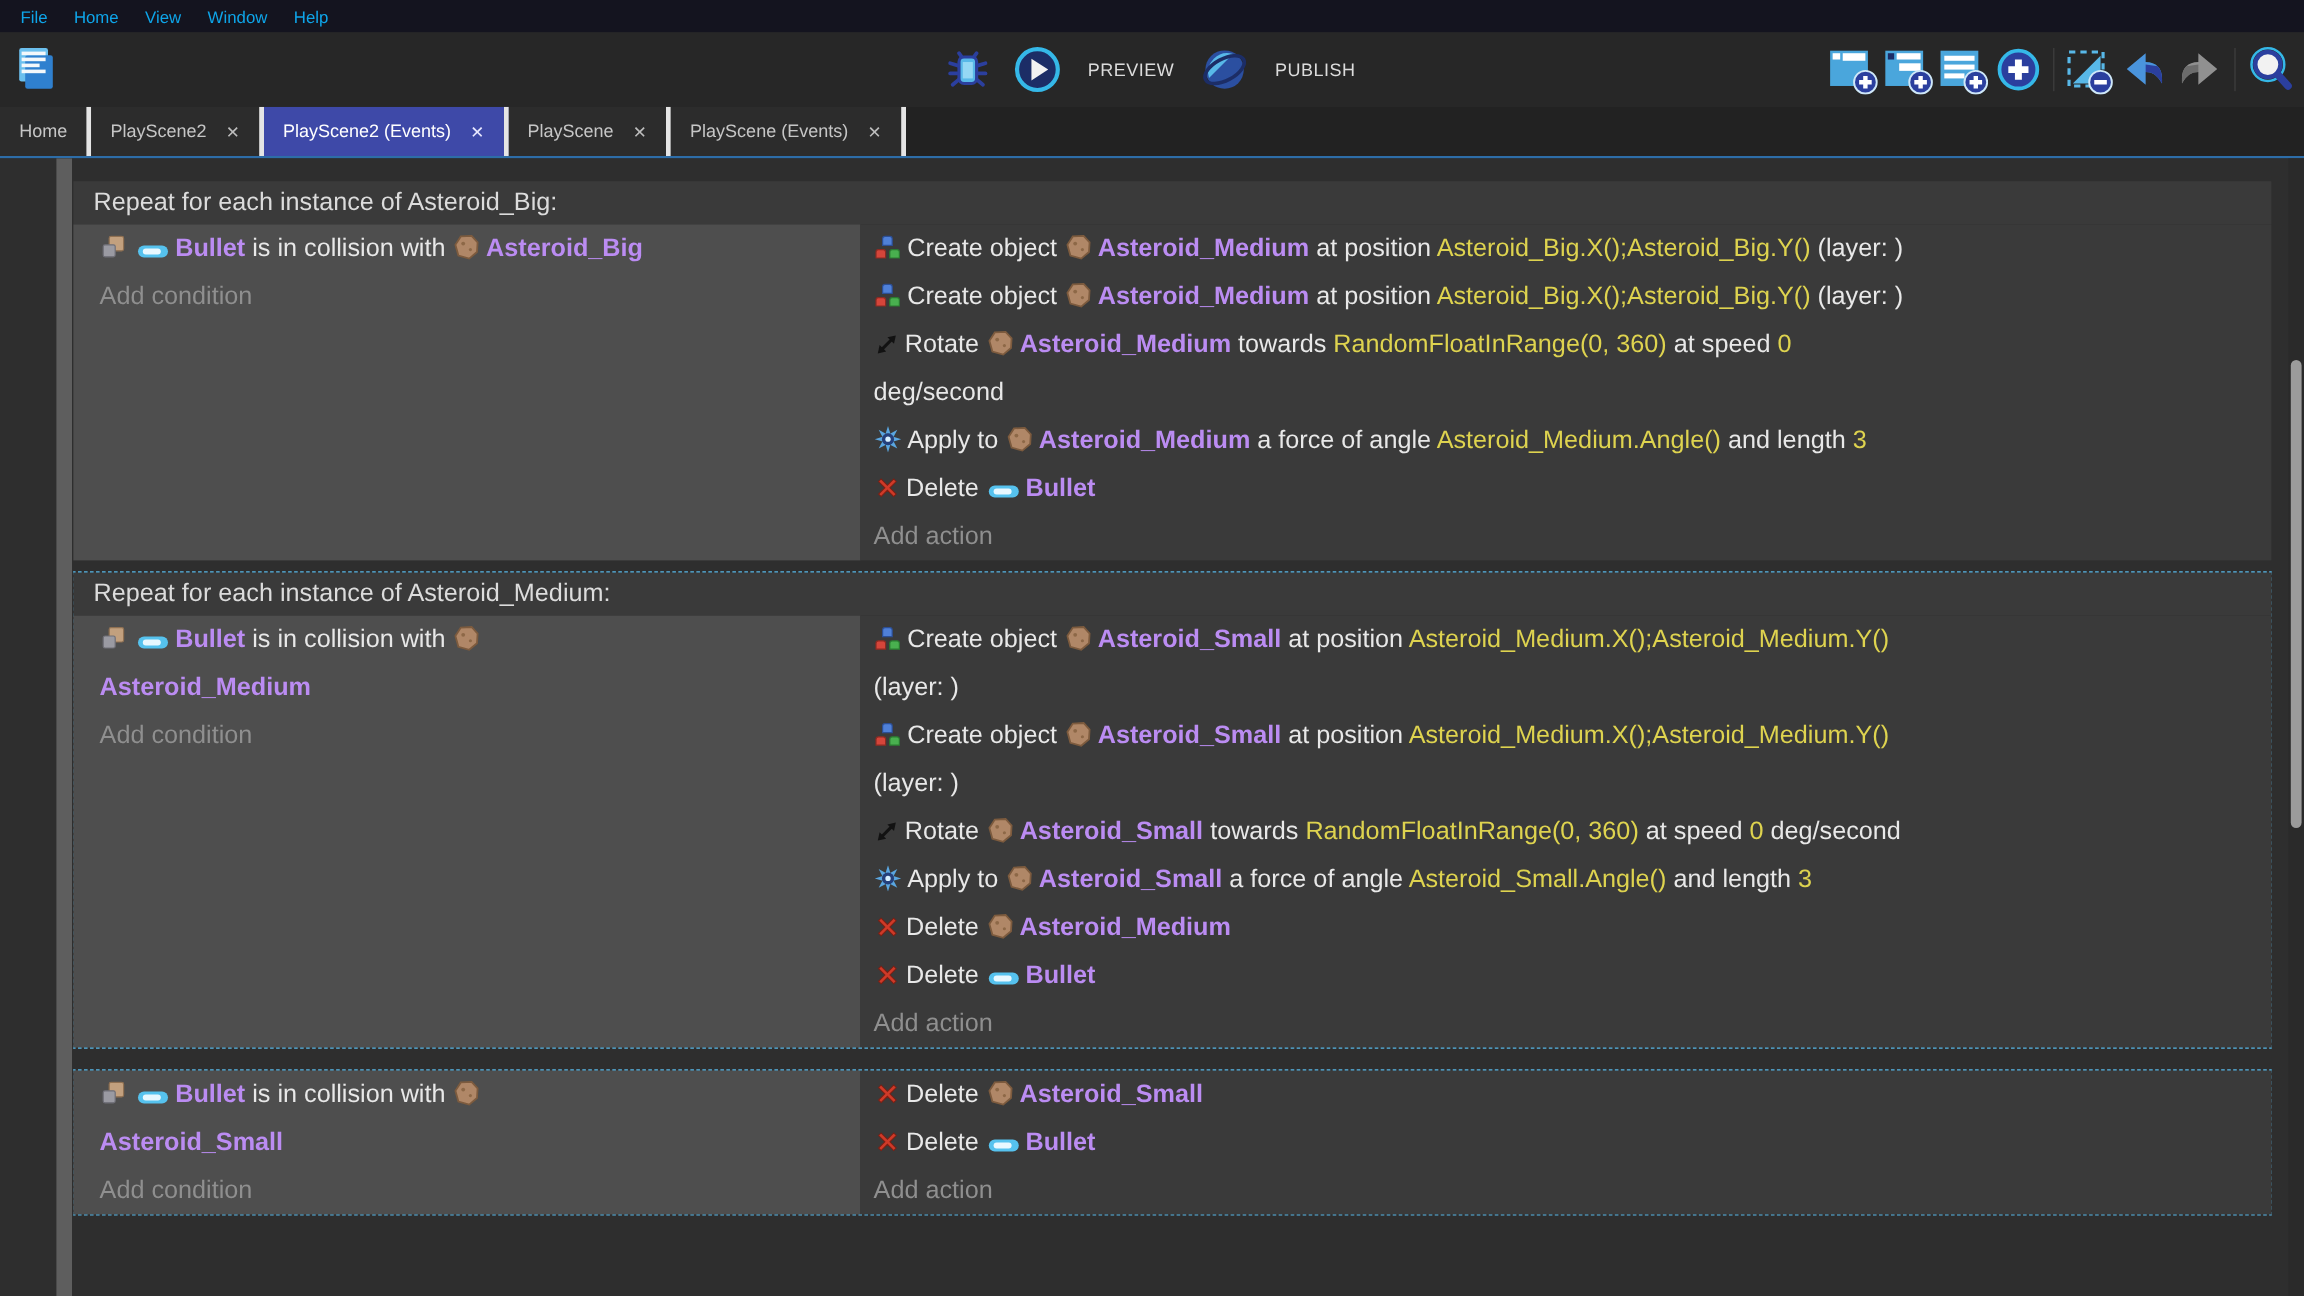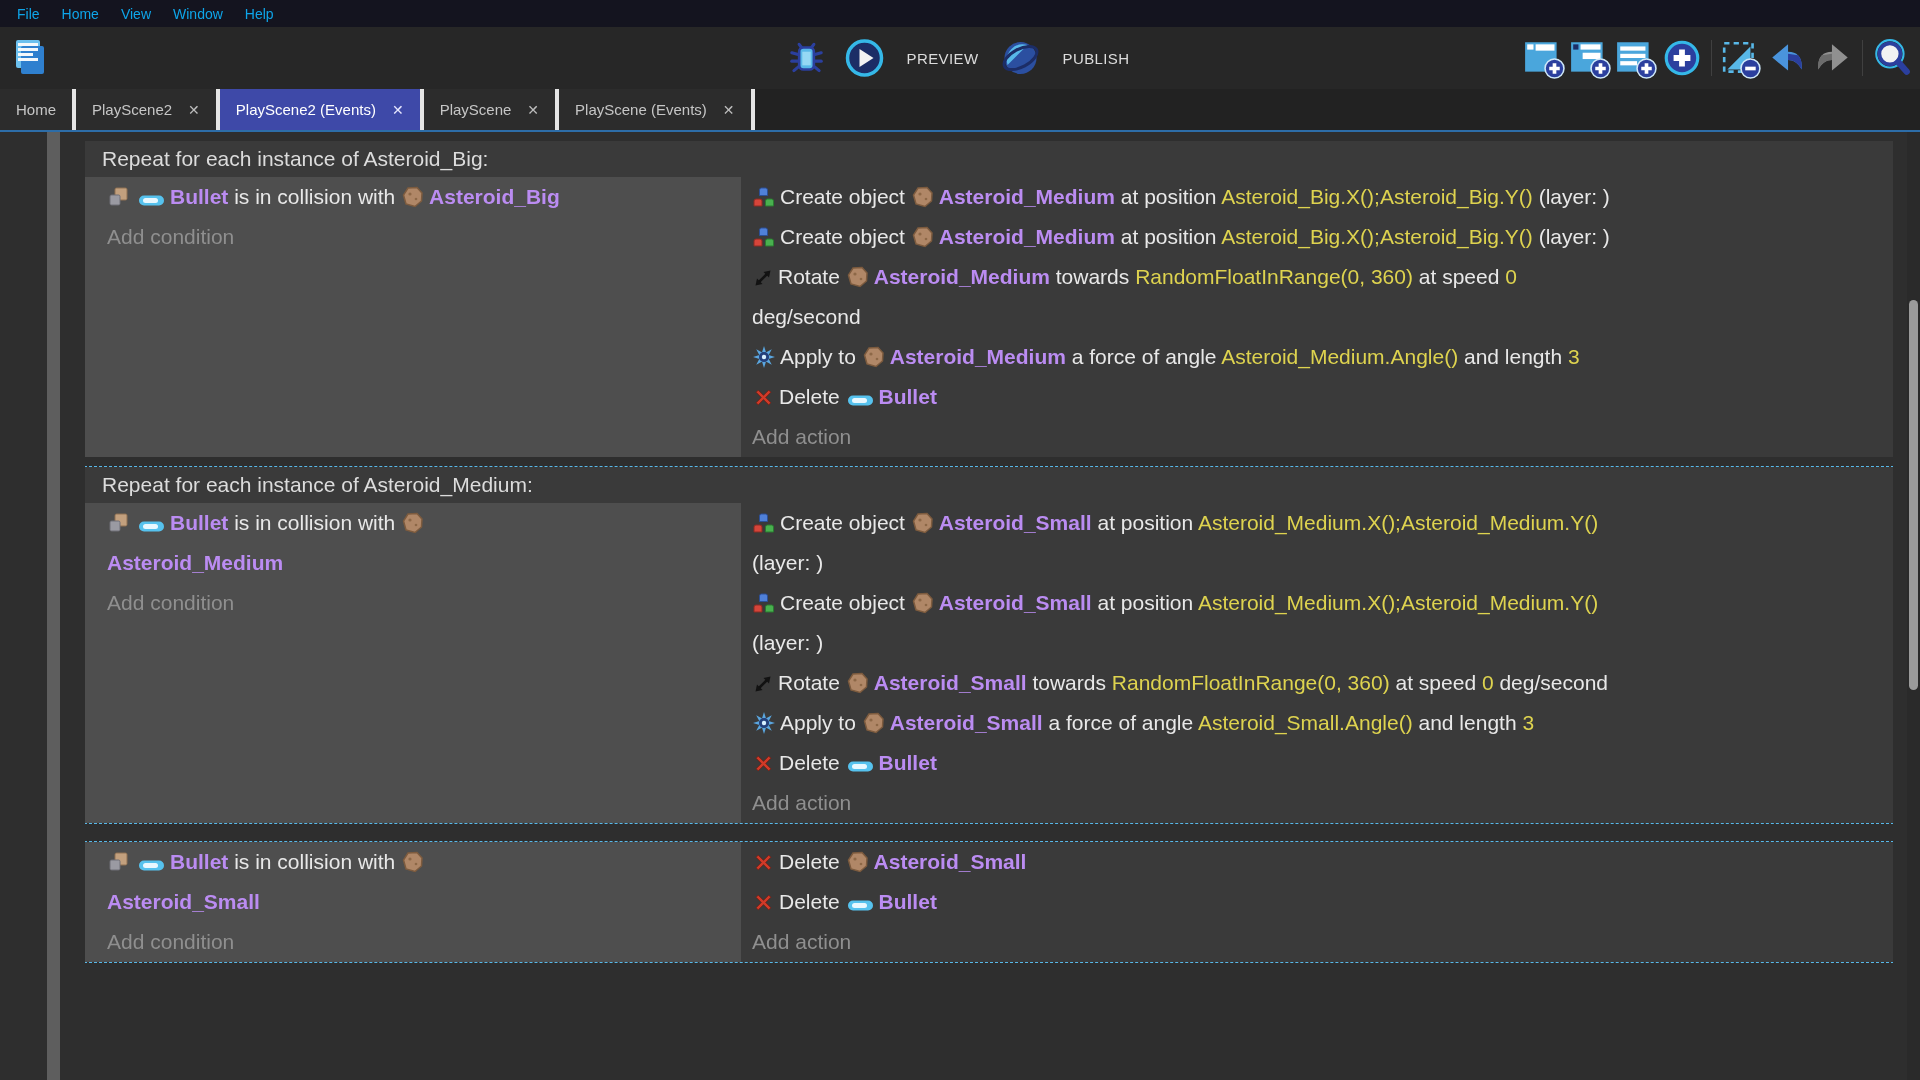--- a/index.html
+++ b/index.html
@@ -56,21 +56,21 @@
   .tab.active .tab-close{ color:#e8e8ff; }
 
   
   .content{ position:relative; height:948px; background:#2e2e2e; }
   .gutter{
     position:absolute; left:47px; top:0; width:13px; height:100%;
     background:#5e5e5e;
   }
   .events{
     position:absolute; left:61px; top:0; right:27px; bottom:0;
-    padding-top:9px; overflow:hidden;margin-left:24px;
+    padding-top:19px; overflow:hidden;
   }
   .event{ margin-bottom:10px; position:relative; }
   .event.selected{ outline:1px dashed var(--selection); outline-offset:0px; }
   .event:nth-of-type(2){ margin-bottom:19px; }
 
   .event-header{
     height:36px; line-height:36px; padding-left:17px;
     background:var(--event-bg); color:#dcdcdc; font-size:21px;
     white-space:nowrap; overflow:hidden;
   }
@@ -423,20 +423,29 @@
                     <circle cx="11" cy="11" r="2.2" fill="#d8f0ff"></circle>
                   </svg></span><span class="seg seg-plain">Apply to </span><span class="icon"><svg width="22" height="22" viewBox="0 0 22 22">
                     <path d="M6 2 L15 1.5 L20 7 L19.5 15 L13 20.5 L4 18 L1.5 9 Z" fill="#b08767" stroke="#7d5b3e" stroke-width="1.5"></path>
                     <circle cx="8" cy="8" r="1.6" fill="#8d6847"></circle>
                     <circle cx="14" cy="13" r="1.3" fill="#8d6847"></circle>
                   </svg></span><span class="seg seg-object">Asteroid_Small</span><span class="seg seg-plain"> a force of angle </span><span class="seg seg-expr">Asteroid_Small.Angle()</span><span class="seg seg-plain"> and length </span><span class="seg seg-expr">3</span></div>
             </div>
             <div class="row">
               <div class="line"><span class="icon"><svg width="21" height="21" viewBox="0 0 20 20">
                     <path d="M3 5 L5 3 L10 8 L15 3 L17 5 L12 10 L17 15 L15 17 L10 12 L5 17 L3 15 L8 10 Z" fill="#cf3a28" stroke="#7a1f14" stroke-width="0.8"></path>
+                  </svg></span><span class="seg seg-plain">Delete </span><span class="icon"><svg width="22" height="22" viewBox="0 0 22 22">
+                    <path d="M6 2 L15 1.5 L20 7 L19.5 15 L13 20.5 L4 18 L1.5 9 Z" fill="#b08767" stroke="#7d5b3e" stroke-width="1.5"></path>
+                    <circle cx="8" cy="8" r="1.6" fill="#8d6847"></circle>
+                    <circle cx="14" cy="13" r="1.3" fill="#8d6847"></circle>
+                  </svg></span><span class="seg seg-object">Asteroid_Medium</span></div>
+            </div>
+            <div class="row">
+              <div class="line"><span class="icon"><svg width="21" height="21" viewBox="0 0 20 20">
+                    <path d="M3 5 L5 3 L10 8 L15 3 L17 5 L12 10 L17 15 L15 17 L10 12 L5 17 L3 15 L8 10 Z" fill="#cf3a28" stroke="#7a1f14" stroke-width="0.8"></path>
                   </svg></span><span class="seg seg-plain">Delete </span><span class="icon"><svg width="27" height="15" viewBox="0 0 27 15">
                     <rect x="1" y="2.5" width="25" height="10" rx="5" fill="#56c2ee"></rect>
                     <rect x="5" y="5" width="15" height="5" rx="2.5" fill="#e8f8ff"></rect>
                   </svg></span><span class="seg seg-object">Bullet</span></div>
             </div>
             <div class="placeholder">Add action</div>
           </div>
         </div>
       </div>
       <div class="event selected">

